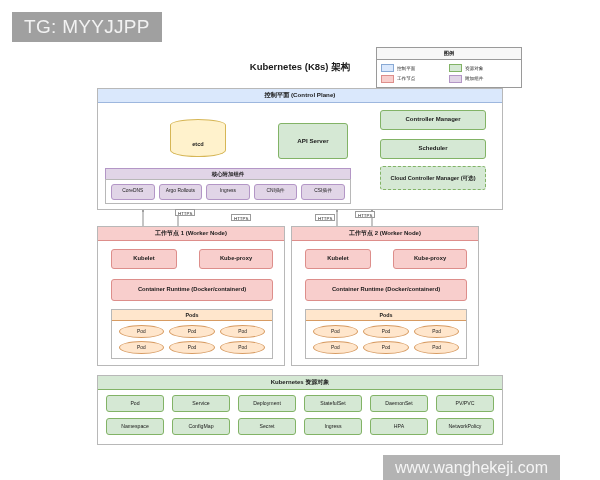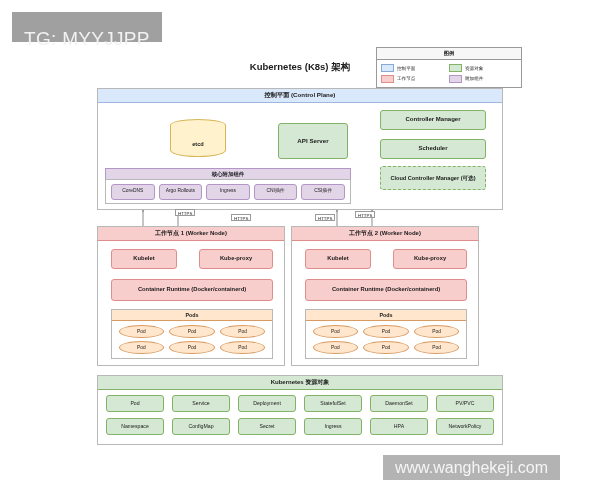--- a/index.html
+++ b/index.html
@@ -6,21 +6,21 @@
   body{
     width:600px;height:480px;position:relative;overflow:hidden;
     background:#ffffff;
     font-family:"Liberation Sans","DejaVu Sans",sans-serif;
     -webkit-font-smoothing:antialiased;
   }
   .abs{position:absolute;box-sizing:border-box;}
 
   
   #tg-badge{
-    left:12px;top:12px;height:30px;padding:12px 12px;
+    left:12px;top:12px;height:30px;padding:0 12px;
     background:#a0a0a0;color:#f2f2f2;
     font-size:19px;line-height:30px;letter-spacing:.3px;white-space:nowrap;
   }
 
   
   #watermark{
     left:383px;top:455px;height:26px;padding:0 12px;
     background:#b3b3b3;color:#f5f5f5;
     font-size:16px;line-height:26px;white-space:nowrap;
   }

